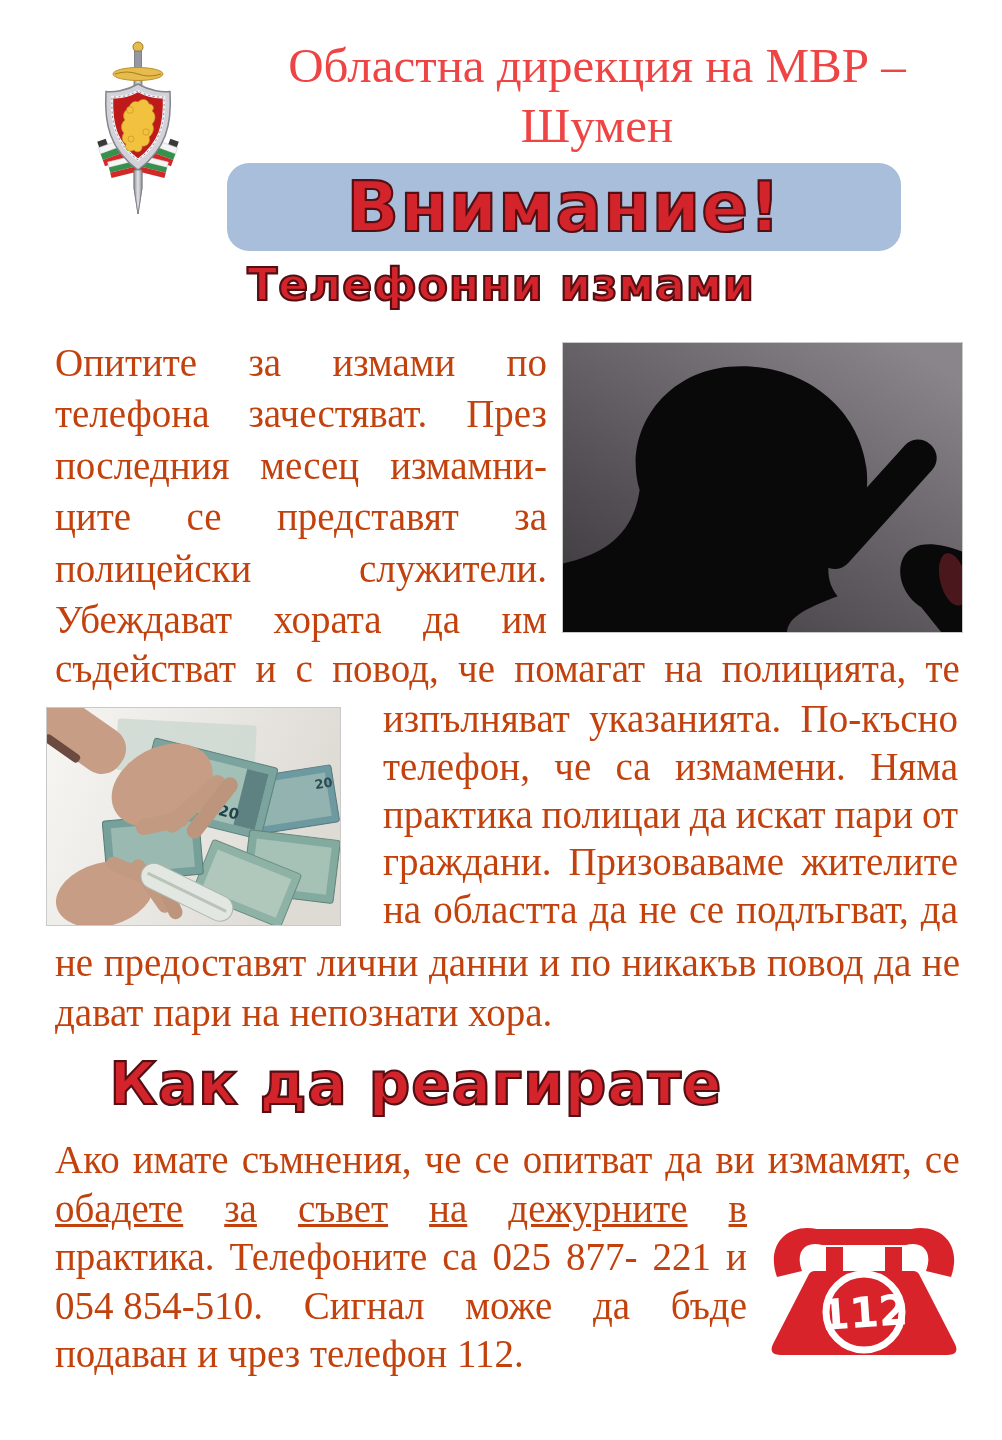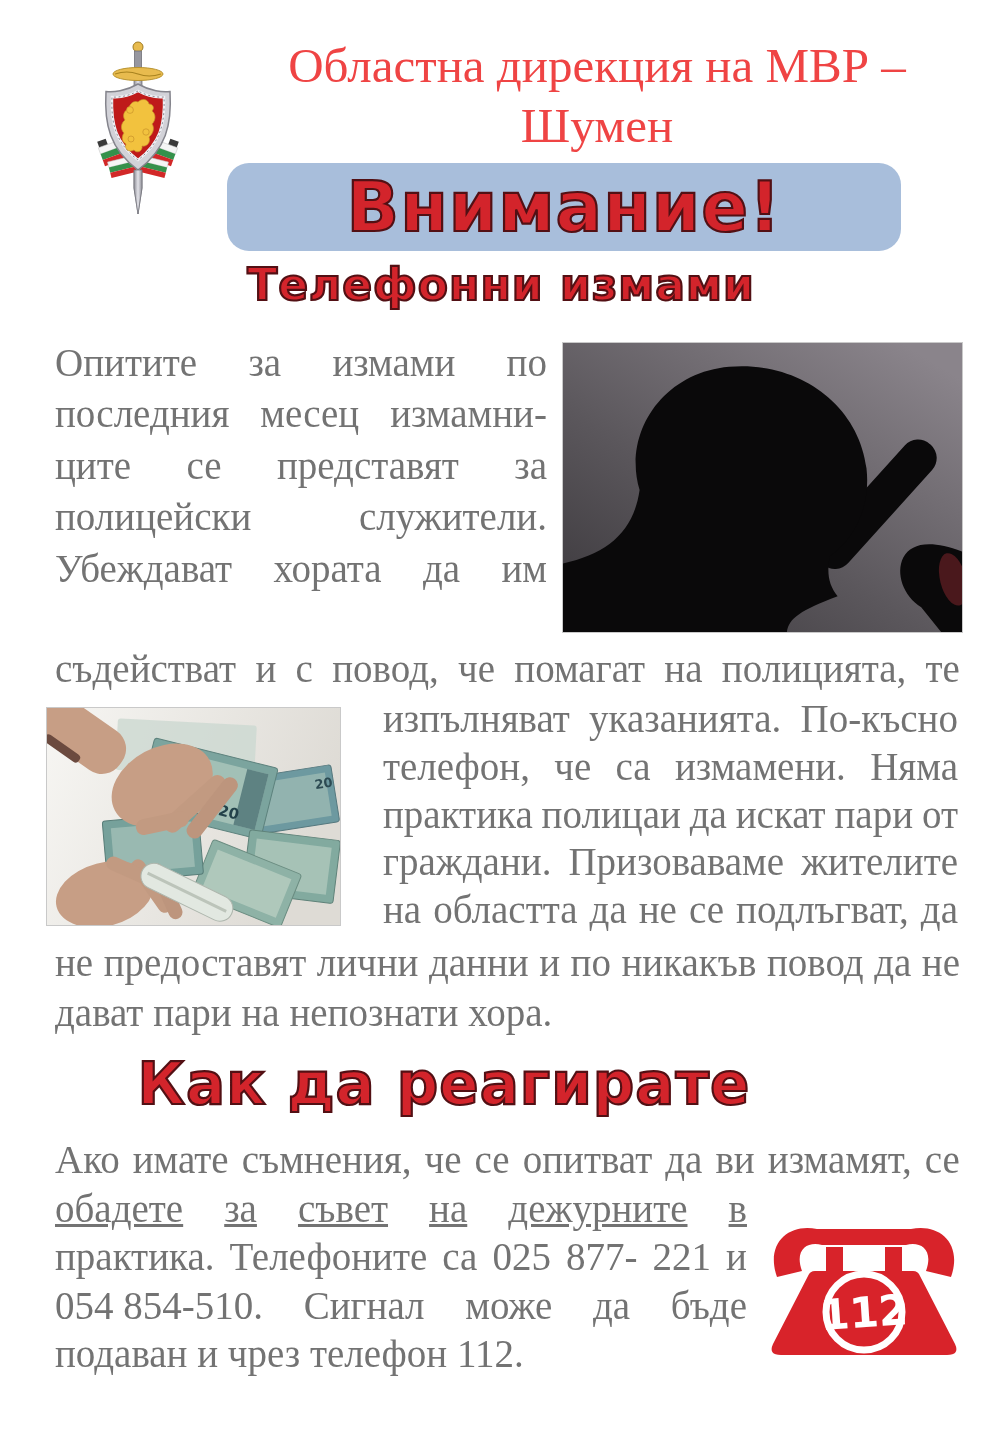--- a/index.html
+++ b/index.html
@@ -26,24 +26,24 @@
     background:#a8bedb;border-radius:22px;
     display:flex;justify-content:center;margin-left:25px;
   }
   .banner-text{font-size:69px;line-height:88px;}
   .subtitle{
     position:absolute;left:0;top:252px;width:1002px;text-align:center;
     font-size:44px;line-height:66px;
   }
   .section-heading{
     position:absolute;left:0;top:1042px;width:832px;text-align:center;
-    font-size:58px;line-height:84px;padding-left:28px;
-  }
-  
-  .par{position:absolute;font-size:39px;color:#737373;}
+    font-size:58px;line-height:84px;
+  }
+  
+  .par{position:absolute;font-size:39px;color:#c2410c;}
   .tline{line-height:51.4px;white-space:nowrap;}
   .tline.just{display:flex;justify-content:space-between;}
   .p-right .tline{line-height:47.8px;}
   .p-full2 .tline{line-height:49.5px;}
   .p-bottom .tline{line-height:48.6px;}
   .p-bridge .tline{line-height:48px;}
   
   .photo{position:absolute;border:1px solid #c9c9c9;box-sizing:border-box;}
   .photo svg{display:block;width:100%;height:100%;}
   .photo-silhouette{left:562px;top:342px;width:401px;height:291px;}
@@ -121,20 +121,25 @@
   </div>
 
   <div class="subtitle script">Телефонни измами</div>
 
   <div class="par p-left" style="left:55px;top:337px;width:492px;">
       <div class="tline just">
         <span>Опитите</span>
         <span>за</span>
         <span>измами</span>
         <span>по</span>
+      </div>
+      <div class="tline just">
+        <span>телефона</span>
+        <span>зачестяват.</span>
+        <span>През</span>
       </div>
       <div class="tline just">
         <span>последния</span>
         <span>месец</span>
         <span>измамни-</span>
       </div>
       <div class="tline just">
         <span>ците</span>
         <span>се</span>
         <span>представят</span>

